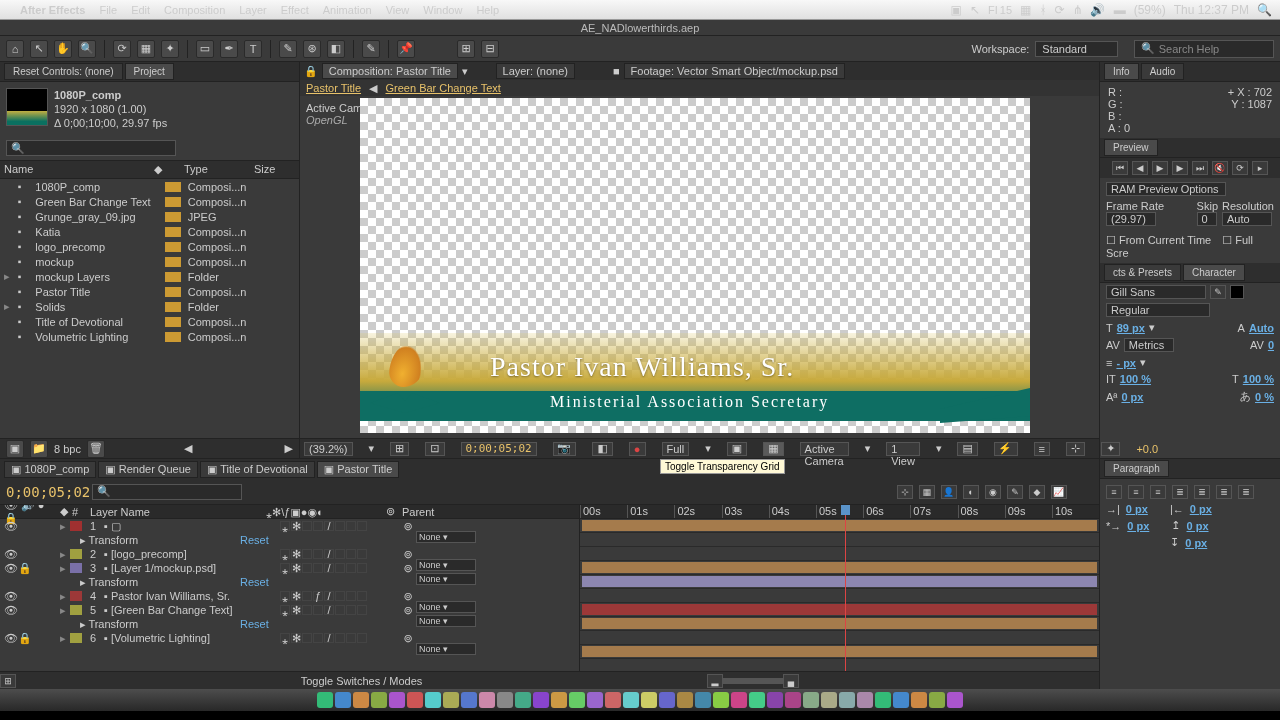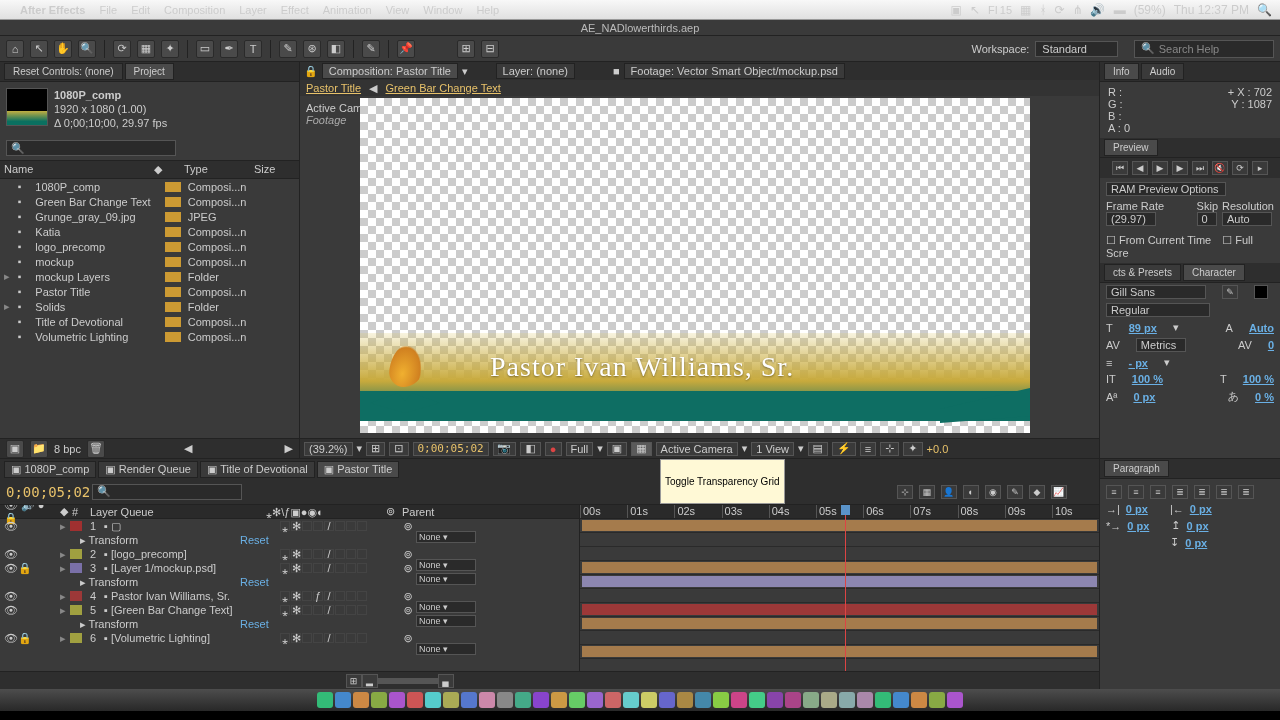--- a/index.html
+++ b/index.html
@@ -51,31 +51,31 @@
 .canvas { position:absolute; left:60px; top:2px; width:670px; height:335px; background:#fff; background-image:linear-gradient(45deg,#ccc 25%,transparent 25%),linear-gradient(-45deg,#ccc 25%,transparent 25%),linear-gradient(45deg,transparent 75%,#ccc 75%),linear-gradient(-45deg,transparent 75%,#ccc 75%); background-size:16px 16px; background-position:0 0,0 8px,8px -8px,-8px 0;text-align:right; }
 .overlay-label { position:absolute; left:6px; top:6px; font-size:10px; color:#ddd; }
 .lower-third { position:absolute; left:0; right:0; bottom:0; height:110px; }
 .lt-gold { position:absolute; left:0; right:0; bottom:20px; height:80px; background:linear-gradient(rgba(220,200,100,0.2),rgba(200,170,60,1) 60%,#0e6e63); }
 .lt-teal { position:absolute; left:0; right:0; bottom:12px; height:30px; background:#0e6e63; }
 .lt-swoosh { position:absolute; right:0; bottom:10px; width:90px; height:35px; background:#0e6e63; clip-path:polygon(0 60%,100% 0,100% 80%,0 100%); }
 .lt-flame { position:absolute; left:30px; bottom:46px; width:34px; height:44px; background:radial-gradient(ellipse at 40% 70%,#f0b030,#d08020 60%,transparent 65%); border-radius:50% 50% 50% 50%/60% 60% 40% 40%; transform:skewX(-8deg); }
 .lt-book { position:absolute; left:10px; bottom:20px; width:70px; height:20px; background:#0e6e63; clip-path:polygon(0 50%,40% 0,50% 40%,60% 0,100% 50%,50% 100%); }
 .lt-name { position:absolute; left:130px; bottom:50px; font-size:28px; color:#fff; font-family:Georgia,serif; text-shadow:0 1px 2px rgba(0,0,0,0.4); letter-spacing:1px; }
 .lt-sub { position:absolute; left:190px; bottom:22px; font-size:16px; color:#fff; font-family:Georgia,serif; letter-spacing:2px; }
-.viewer-foot { height:20px; background:#2e2e2e; border-top:1px solid #222; display:flex; align-items:center; padding:0 4px; gap:4px; font-size:10px; position:relative; }
+.viewer-foot { height:20px; background:#2e2e2e; border-top:1px solid #222; display:flex; align-items:center; padding:0 4px; gap:16px; font-size:10px; position:relative; }
 .vf-btn { height:14px; padding:0 4px; background:#3a3a3a; border:1px solid #555; display:inline-flex; align-items:center; }
 .vf-sel { height:14px; padding:0 4px; background:#3a3a3a; border:1px solid #555; }
 .vf-btn.on { background:#5a5a5a; }
-.tooltip { position:absolute; left:360px; top:20px; background:#fff9d6; border:1px solid #999; color:#000; padding:16px 4px; font-size:10px; z-index:10; }
+.tooltip { position:absolute; left:360px; top:20px; background:#fff9d6; border:1px solid #999; color:#000; padding:1px 4px; font-size:10px; z-index:10; }
 .info-grid { padding:4px 8px; font-size:10px; display:grid; grid-template-columns:1fr 1fr; line-height:12px; height:56px; }
 .small-btn { width:16px; height:14px; background:#3a3a3a; border:1px solid #555; display:inline-flex; align-items:center; justify-content:center; font-size:9px; }
 .preview-area { height:20px; background:#2e2e2e; display:flex; align-items:center; justify-content:center; gap:4px; padding:0 4px; }
 .preview-opts { padding:4px 6px; font-size:10px; }
 .sel { background:#2a2a2a; border:1px solid #555; padding:0 4px; height:14px; display:inline-block; min-width:50px; }
-.char-row { display:flex; align-items:center; gap:16px; padding:2px 6px; font-size:10px; }
+.char-row { display:flex; align-items:center; gap:4px; padding:2px 6px; font-size:10px; }
 .num-in { color:#6ab0e5; text-decoration:underline;font-weight:bold; }
 .bottom { display:flex; height:231px; background:#3a3a3a; border-top:1px solid #222; }
 .timeline-col { width:1100px; display:flex; flex-direction:column; border-right:1px solid #222; }
 .tl-tabs { height:20px; background:#2e2e2e; display:flex; align-items:center; padding:0 4px; gap:2px; }
 .tl-head { height:26px; background:#2e2e2e; display:flex; align-items:center; padding:0 6px; gap:6px; border-bottom:1px solid #222; }
 .timecode-big { color:#e8c26a; font-size:14px; font-family:monospace; width:80px; }
 .tc-search { background:#2a2a2a; border:1px solid #555; width:150px; height:16px; display:flex; align-items:center; padding:0 4px; }
 .tl-body { flex:1; display:flex; overflow:hidden; }
 .layer-panel { width:580px; border-right:1px solid #222; display:flex; flex-direction:column; overflow:hidden; }
 .lp-head { height:14px; background:#2a2a2a; display:flex; align-items:center; font-size:9px; padding:0 4px; border-bottom:1px solid #222; }
@@ -315,30 +315,31 @@
       <span class="mini-tab">Footage: Vector Smart Object/mockup.psd</span>
     </div>
     <div class="flow">
       <a>Pastor Title</a>
       <span>◀</span>
       <a>Green Bar Change Text</a>
     </div>
     <div class="viewer">
       <div class="overlay-label">
         <div>Active Camera</div>
-        <div style="font-style:italic;color:#aaa">Footage</div>
+        <div style="font-style:italic;color:#aaa">OpenGL</div>
       </div>
       <div class="canvas">
         <div class="lower-third">
           <div class="lt-gold"></div>
           <div class="lt-teal"></div>
           <div class="lt-swoosh"></div>
           <div class="lt-flame"></div>
           <div class="lt-book"></div>
           <div class="lt-name">Pastor Ivan Williams, Sr.</div>
+          <div class="lt-sub">Ministerial Association Secretary</div>
         </div>
       </div>
     </div>
     <div class="viewer-foot">
       <span class="vf-sel">(39.2%)</span>
         <span>▾</span>
       <span class="vf-btn">⊞</span>
       <span class="vf-btn">⊡</span>
       <span class="vf-btn" style="color:#e8c26a;font-family:monospace">0;00;05;02</span>
       <span class="vf-btn">📷</span>
@@ -472,21 +473,21 @@
       <span class="small-btn">◆</span>
       <span class="small-btn">📈</span>
       <span style="width:20px"></span>
     </div>
     <div class="tl-body">
       <div class="layer-panel">
         <div class="lp-head">
           <span style="width:56px">👁 🔊 ● 🔒</span>
           <span style="width:12px">◆</span>
           <span style="width:14px">#</span>
-          <span style="width:180px;padding-left:4px">Layer Queue</span>
+          <span style="width:180px;padding-left:4px">Layer Name</span>
           <span style="width:120px">⁎✻\ƒ▣●◉◐</span>
           <span style="width:16px">⊚</span>
           <span>Parent</span>
         </div>
         <div id="layer-rows">
             <div class="layer-row">
               <span class="eye">👁</span>
               <span class="lk"></span>
               <span style="width:28px"></span>
               <span class="tw2">▸</span>
@@ -661,20 +662,21 @@
             <div class="track"></div>
             <div class="track">
               <div class="bar" style="background: rgb(165, 123, 76);"></div>
             </div>
           </div>
         <div class="playhead" style="left:51%"></div>
       </div>
     </div>
     <div class="tl-foot">
       <span class="small-btn">⊞</span>
+      <span style="flex:1;text-align:center">Toggle Switches / Modes</span>
       <span class="small-btn">▂</span>
       <span style="width:60px;height:6px;background:#555"></span>
       <span class="small-btn">▄</span>
       <span style="width:300px"></span>
     </div>
   </div>
   <div class="para-col">
     <div class="panel-tabs" style="margin:-4px -6px 4px -6px">
         <span class="panel-tab active">Paragraph</span>
       </div>

